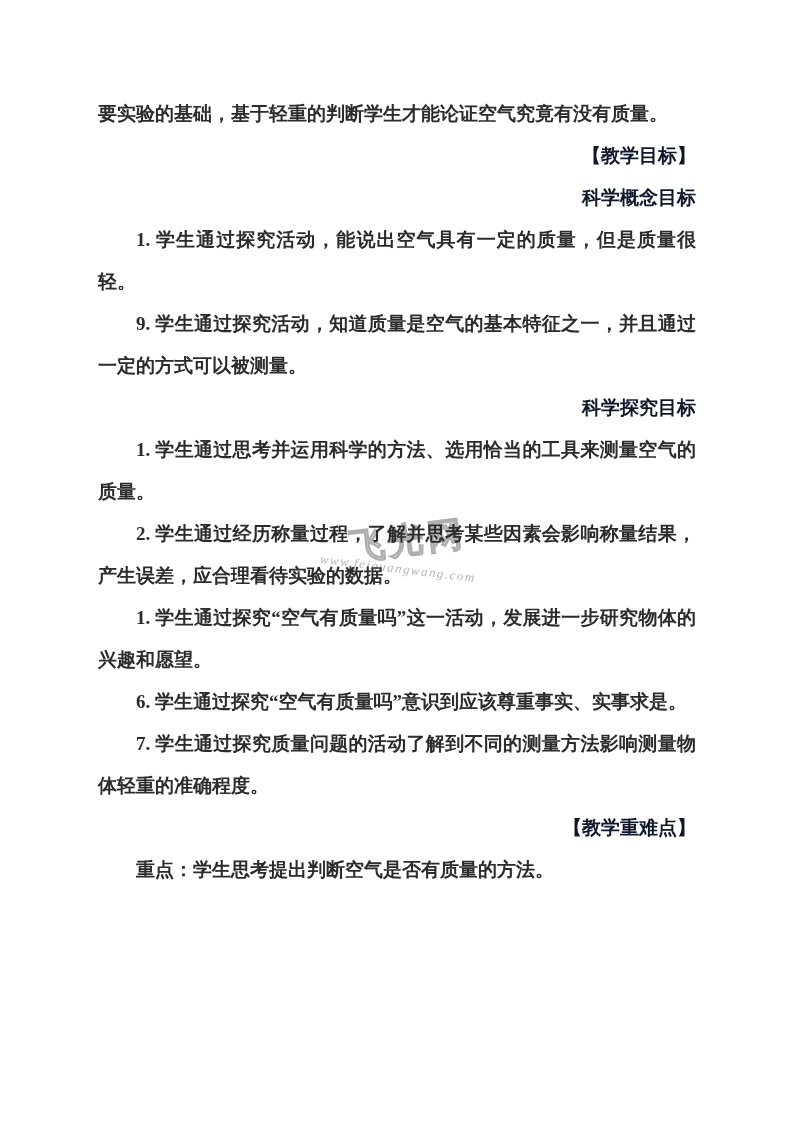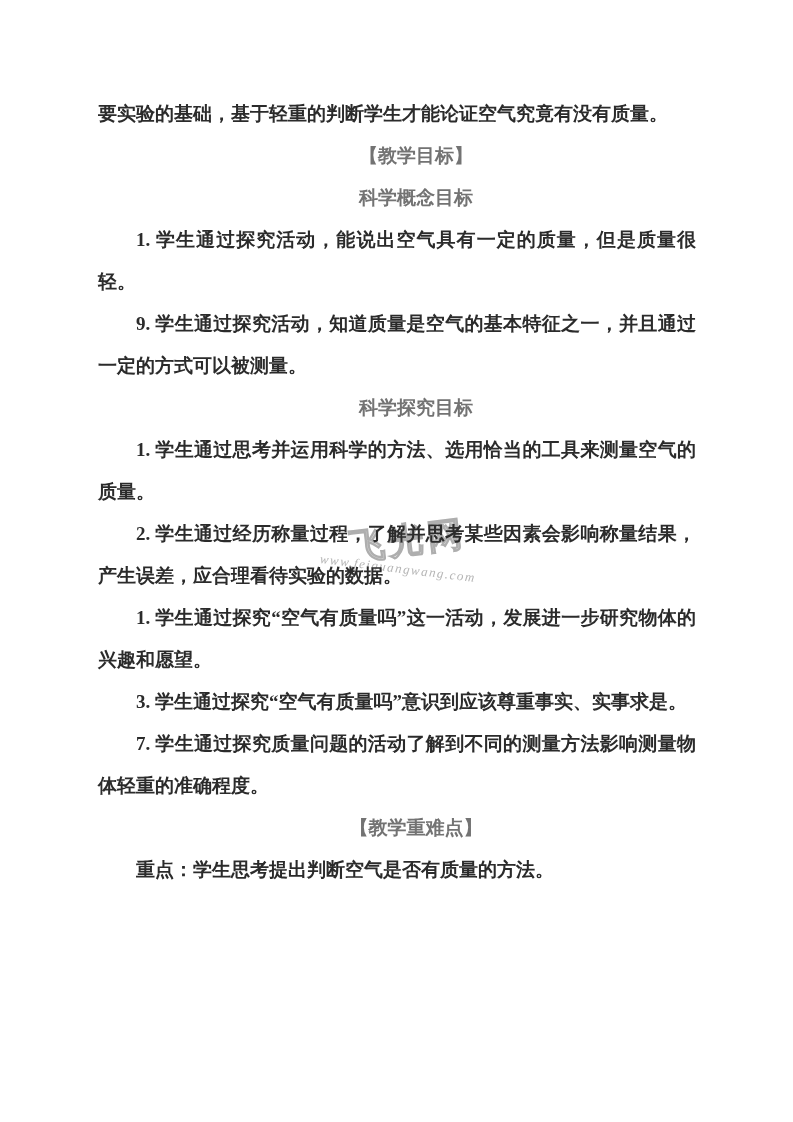--- a/index.html
+++ b/index.html
@@ -29,22 +29,22 @@
   .content p {
     margin: 0;
     text-indent: 2em;
     font-weight: bold;
   }
   .content p.continuation {
     text-indent: 0;
   }
   .content p.heading {
     font-weight: bold;
-    color: #737373;
-    text-align: center;
+    color: #0f172a;
+    text-align: right;
   }
   .watermark {
     position: absolute;
     z-index: 1;
     pointer-events: none;
   }
   .wm-logo {
     left: 350px;
     top: 524px;
     font-size: 35px;
@@ -77,19 +77,19 @@
   <div class="content">
     <p class="continuation">要实验的基础，基于轻重的判断学生才能论证空气究竟有没有质量。</p>
     <p class="heading">【教学目标】</p>
     <p class="heading">科学概念目标</p>
     <p>1. 学生通过探究活动，能说出空气具有一定的质量，但是质量很轻。</p>
     <p>9. 学生通过探究活动，知道质量是空气的基本特征之一，并且通过一定的方式可以被测量。</p>
     <p class="heading">科学探究目标</p>
     <p>1. 学生通过思考并运用科学的方法、选用恰当的工具来测量空气的质量。</p>
     <p>2. 学生通过经历称量过程，了解并思考某些因素会影响称量结果，产生误差，应合理看待实验的数据。</p>
     <p>1. 学生通过探究“空气有质量吗”这一活动，发展进一步研究物体的兴趣和愿望。</p>
-    <p>3. 学生通过探究“空气有质量吗”意识到应该尊重事实、实事求是。</p>
+    <p>6. 学生通过探究“空气有质量吗”意识到应该尊重事实、实事求是。</p>
     <p>7. 学生通过探究质量问题的活动了解到不同的测量方法影响测量物体轻重的准确程度。</p>
     <p class="heading">【教学重难点】</p>
     <p>重点：学生思考提出判断空气是否有质量的方法。</p>
   </div>
 
 </div>
 
 </body></html>

